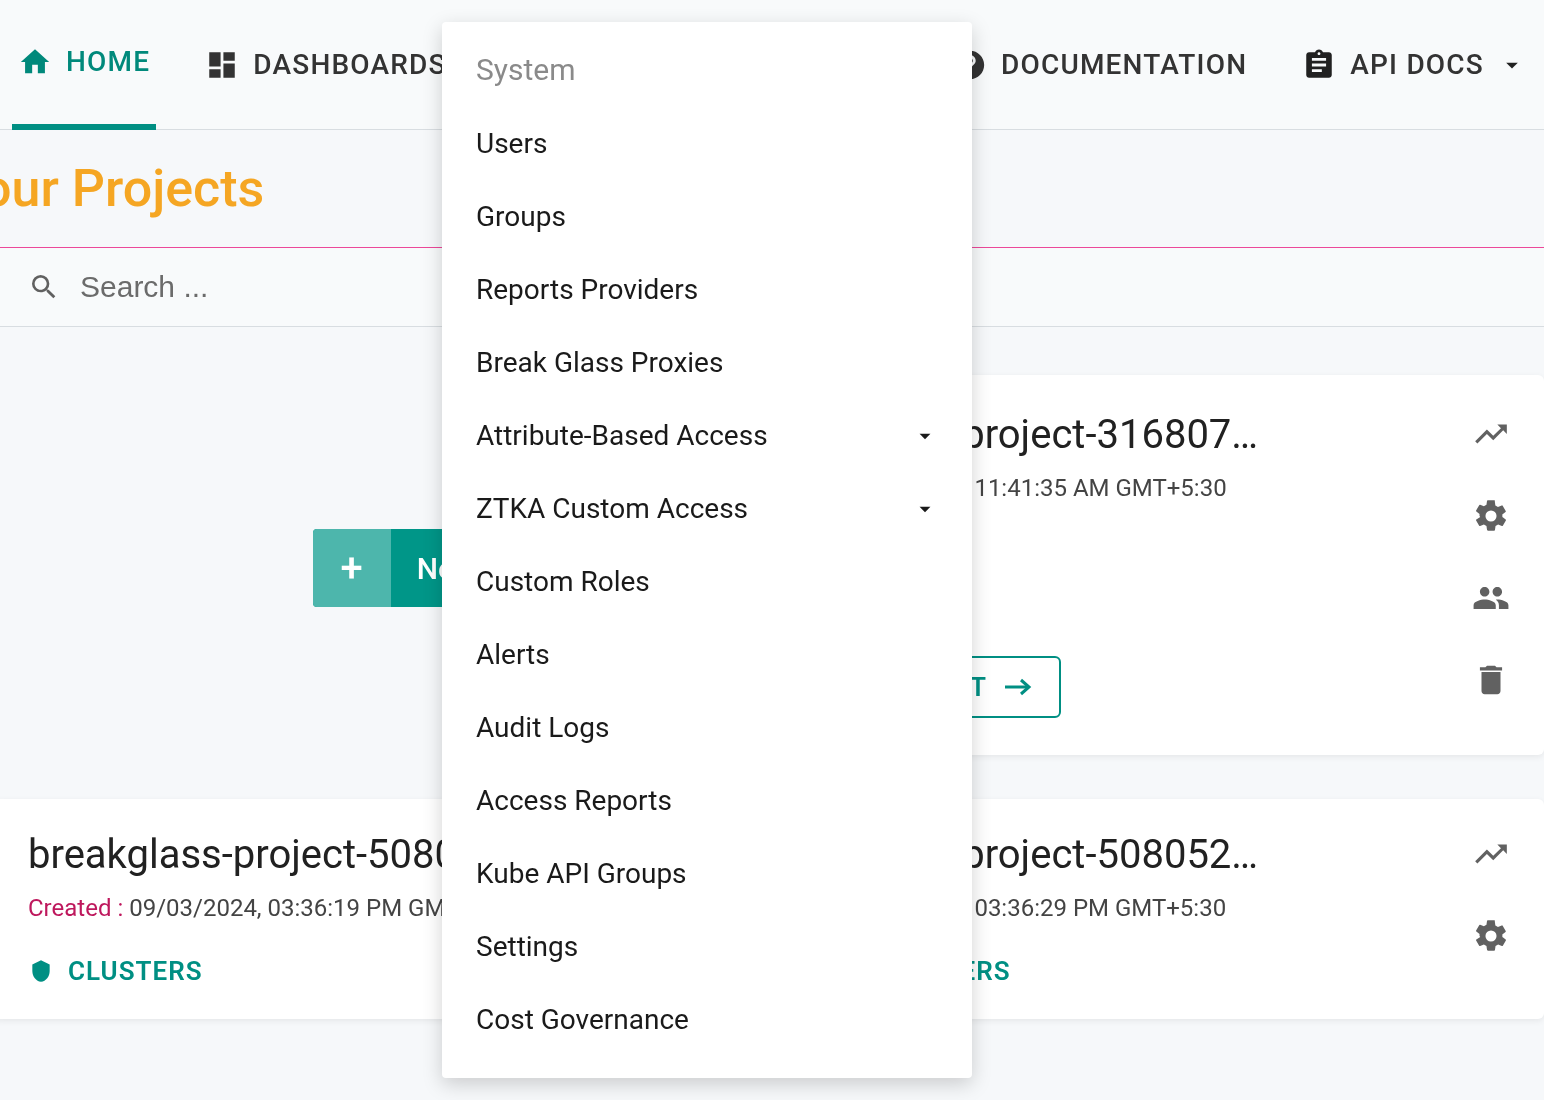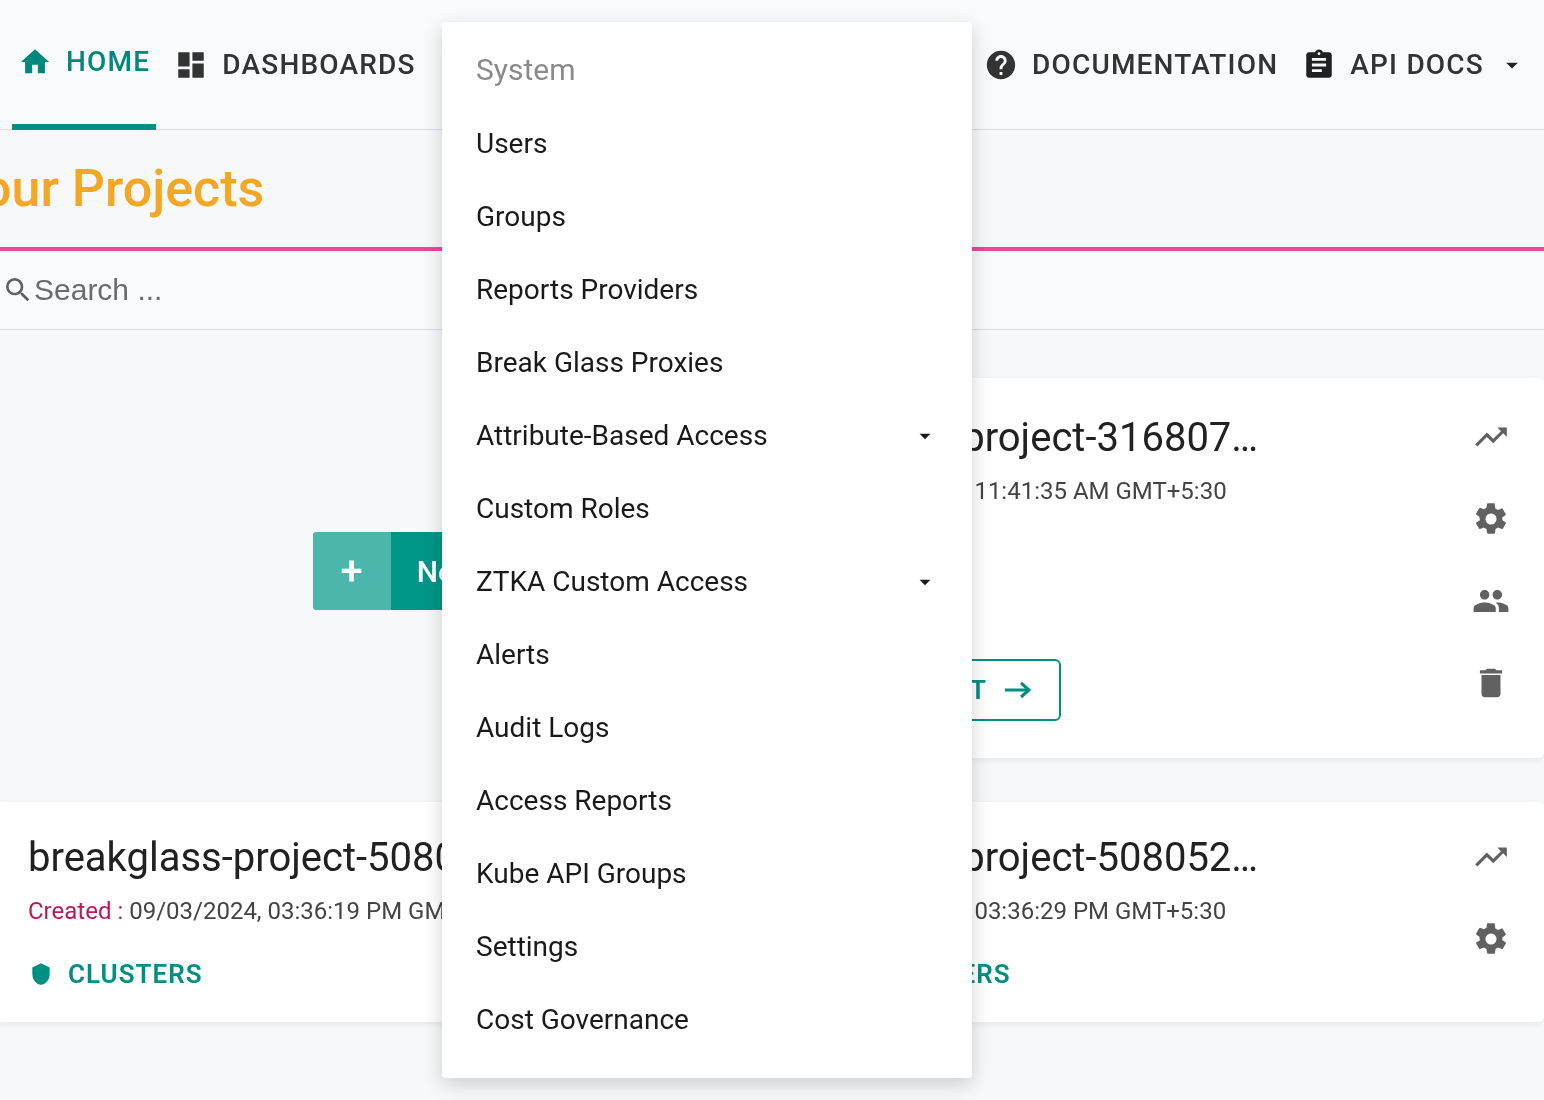--- a/index.html
+++ b/index.html
@@ -13,21 +13,21 @@
     position: relative;
   }
 
   
   .nav {
     display: flex;
     align-items: center;
     height: 130px;
     border-bottom: 1px solid #d8dde1;
     padding: 0 12px;
-    gap: 12px;
+    gap: 43px;
     background: #f8fafb;
   }
   .nav .spacer { flex: 1; }
   .nav-item {
     display: flex;
     align-items: center;
     gap: 14px;
     font-size: 28px;
     font-weight: 500;
     letter-spacing: 1.2px;
@@ -49,24 +49,24 @@
     font-weight: 500;
     color: #f5a623;
     padding: 28px 0 28px 0;
     margin-left: -18px;
   }
 
   
   .search-bar {
     display: flex;
     align-items: center;
-    gap: 0;
-    border-top: 4px solid #ec4899;
+    gap: 20px;
+    border-top: 1px solid #ec4899;
     border-bottom: 1px solid #d8dde1;
-    padding: 22px 2px;
+    padding: 22px 28px;
     background: #f8fafb;
   }
   .search-bar svg { width: 32px; height: 32px; fill: #606060; }
   .search-bar input {
     border: none;
     background: transparent;
     font-size: 30px;
     color: #555;
     outline: none;
     flex: 1;
@@ -354,28 +354,28 @@
   <div class="item">
       <span>Break Glass Proxies</span>
     </div>
   <div class="item">
     <span>Attribute-Based Access</span>
     <svg viewBox="0 0 24 24">
         <path d="M7 10l5 5 5-5z"></path>
       </svg>
   </div>
   <div class="item">
+    <span>ZTKA Custom Access</span>
+    <svg viewBox="0 0 24 24">
+        <path d="M7 10l5 5 5-5z"></path>
+      </svg>
+  </div>
+  <div class="item">
       <span>Custom Roles</span>
     </div>
-  <div class="item">
-    <span>ZTKA Custom Access</span>
-    <svg viewBox="0 0 24 24">
-        <path d="M7 10l5 5 5-5z"></path>
-      </svg>
-  </div>
   <div class="item">
       <span>Alerts</span>
     </div>
   <div class="item">
       <span>Audit Logs</span>
     </div>
   <div class="item">
       <span>Access Reports</span>
     </div>
   <div class="item">

